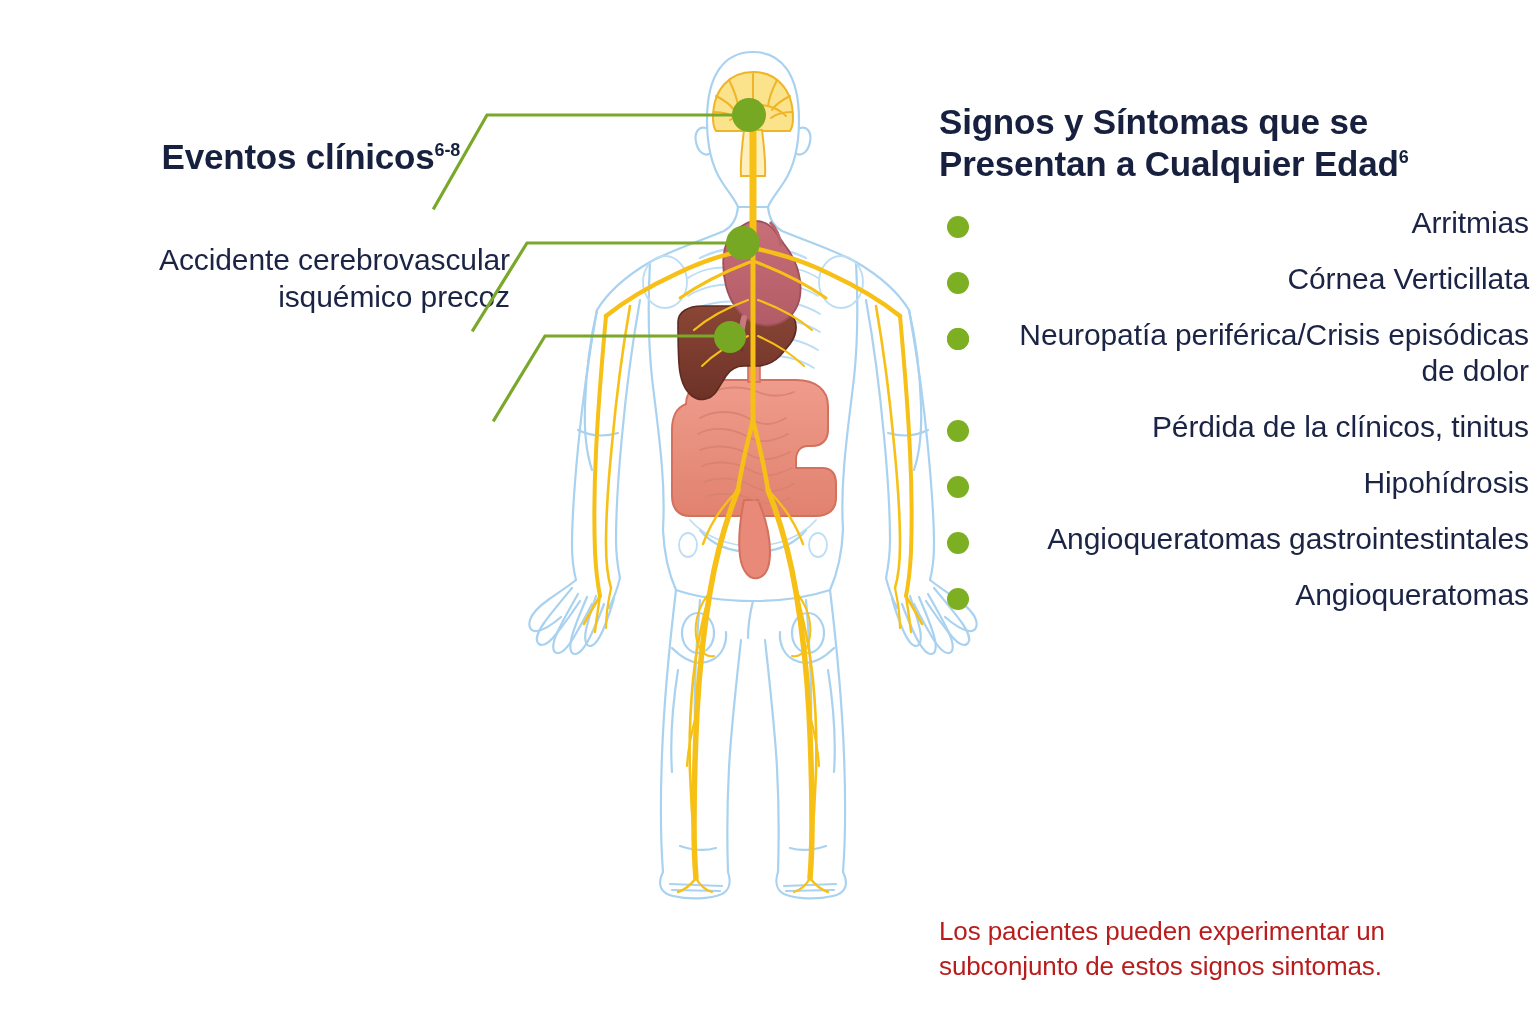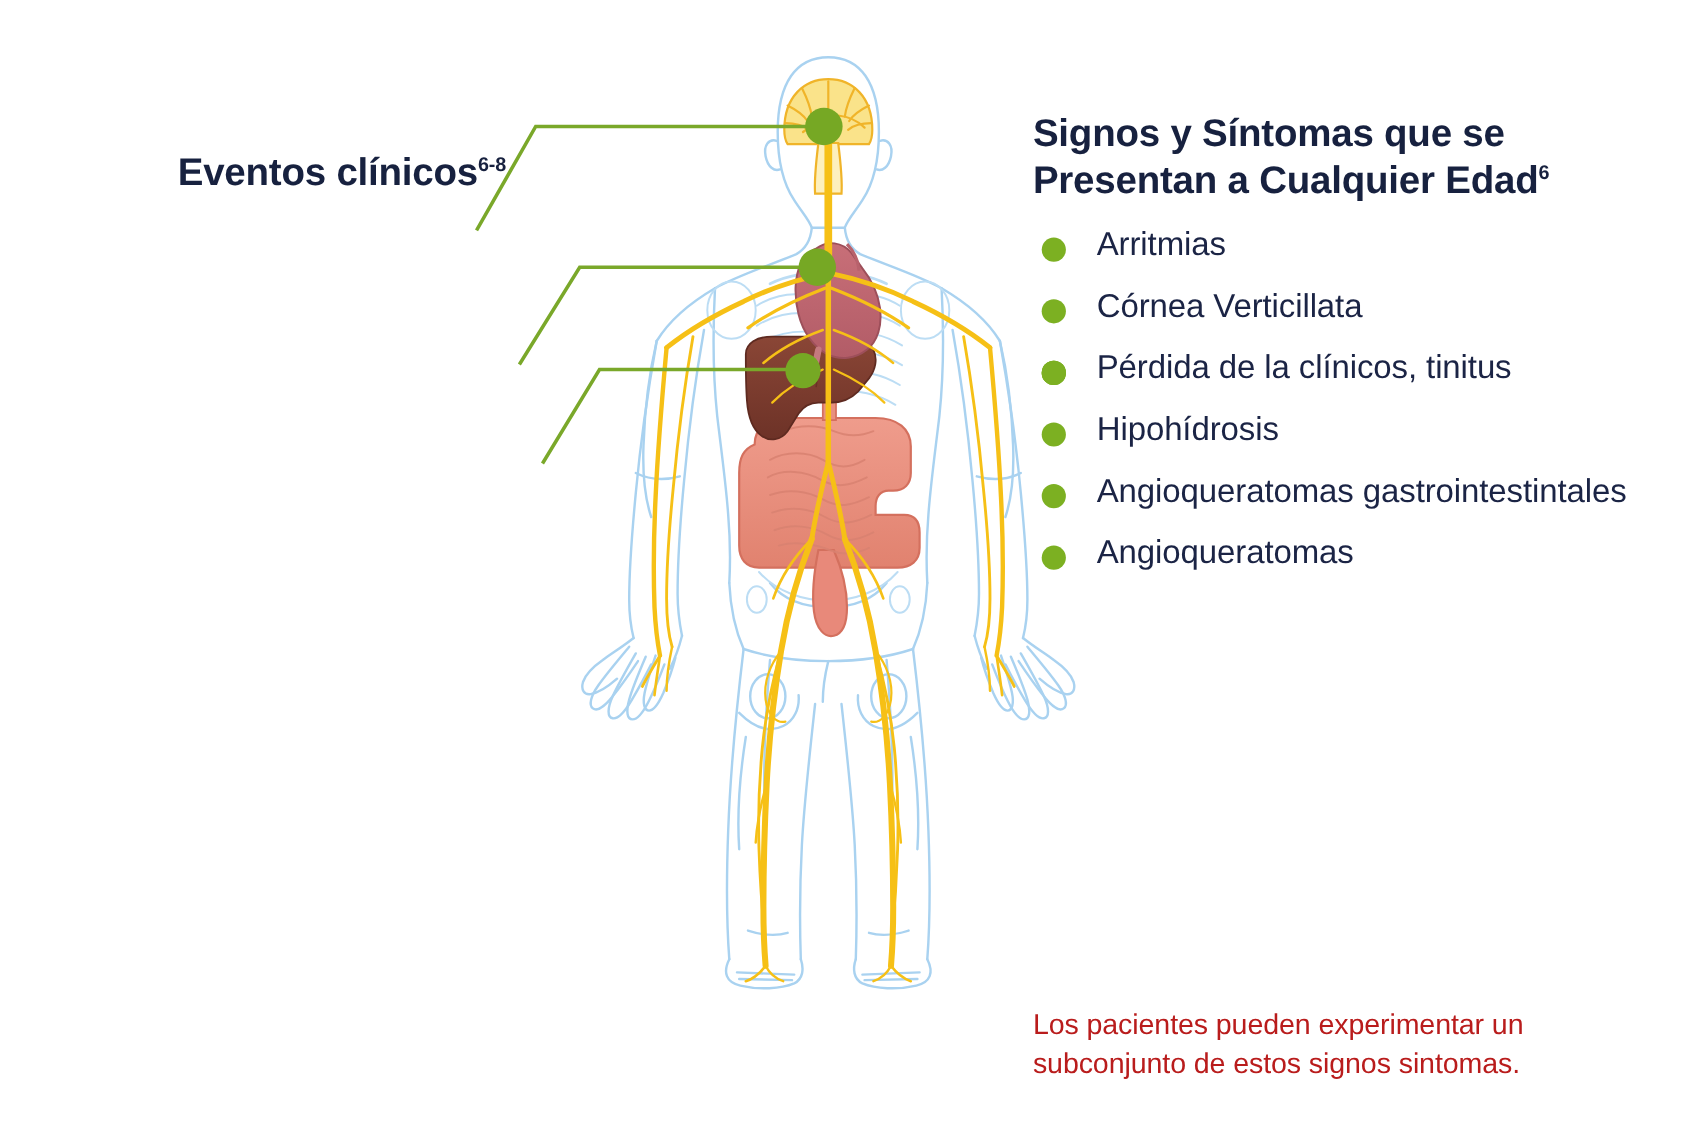--- a/index.html
+++ b/index.html
@@ -47,21 +47,21 @@
   #symptoms-heading{
     position:absolute; left:5px; top:72px; width:580px;
     font-size:35px; font-weight:700; line-height:1.19;
     color:#17213f; letter-spacing:-0.2px;
   }
   #symptoms-heading .sup{
     font-size:18px; font-weight:700; vertical-align:super; line-height:0;
   }
   #symptom-list{
     position:absolute; left:5px; top:205px; width:590px;
-    margin:0; padding:0; list-style:none;
+    margin:0; padding:0; list-style:none;text-align:right;
   }
   .symptom-item{
     position:relative;
     padding-left:58px;
     margin-bottom:20px;
     font-size:30px; font-weight:400; line-height:1.2;
     color:#1b2445; letter-spacing:-0.1px;
   }
   .symptom-item .dot{
     position:absolute; left:8px; top:11px;
@@ -79,20 +79,21 @@
 <body>
 
 <div class="stage">
 
   <div id="left-column">
 
     <div id="clinical-events-heading">
       <span>Eventos clínicos</span><span class="sup">6-8</span>
     </div>
 
+    <div class="left-label" id="label-stroke">Accidente cerebrovascular isquémico precoz</div>
   </div>
 
   <svg id="figure-svg" width="1536" height="1024" viewBox="0 0 1536 1024">
     <defs>
       <linearGradient id="gradIntestine" x1="0" y1="0" x2="0" y2="1">
         <stop offset="0%" stop-color="#ef9c8c"></stop>
         <stop offset="100%" stop-color="#e1826f"></stop>
       </linearGradient>
       <linearGradient id="gradHeart" x1="0" y1="0" x2="0" y2="1">
         <stop offset="0%" stop-color="#c86f78"></stop>
@@ -365,20 +366,21 @@
       </li>
       <li class="symptom-item">
         <span class="dot"></span>
         <span>Córnea Verticillata</span>
       </li>
       <li class="symptom-item">
         <span class="dot"></span>
       </li>
       <li class="symptom-item">
         <span class="dot"></span>
+        <span>Neuropatía periférica/Crisis episódicas de dolor</span>
       </li>
       <li class="symptom-item">
         <span class="dot"></span>
         <span>Pérdida de la clínicos, tinitus</span>
       </li>
       <li class="symptom-item">
         <span class="dot"></span>
         <span>Hipohídrosis</span>
       </li>
       <li class="symptom-item">

